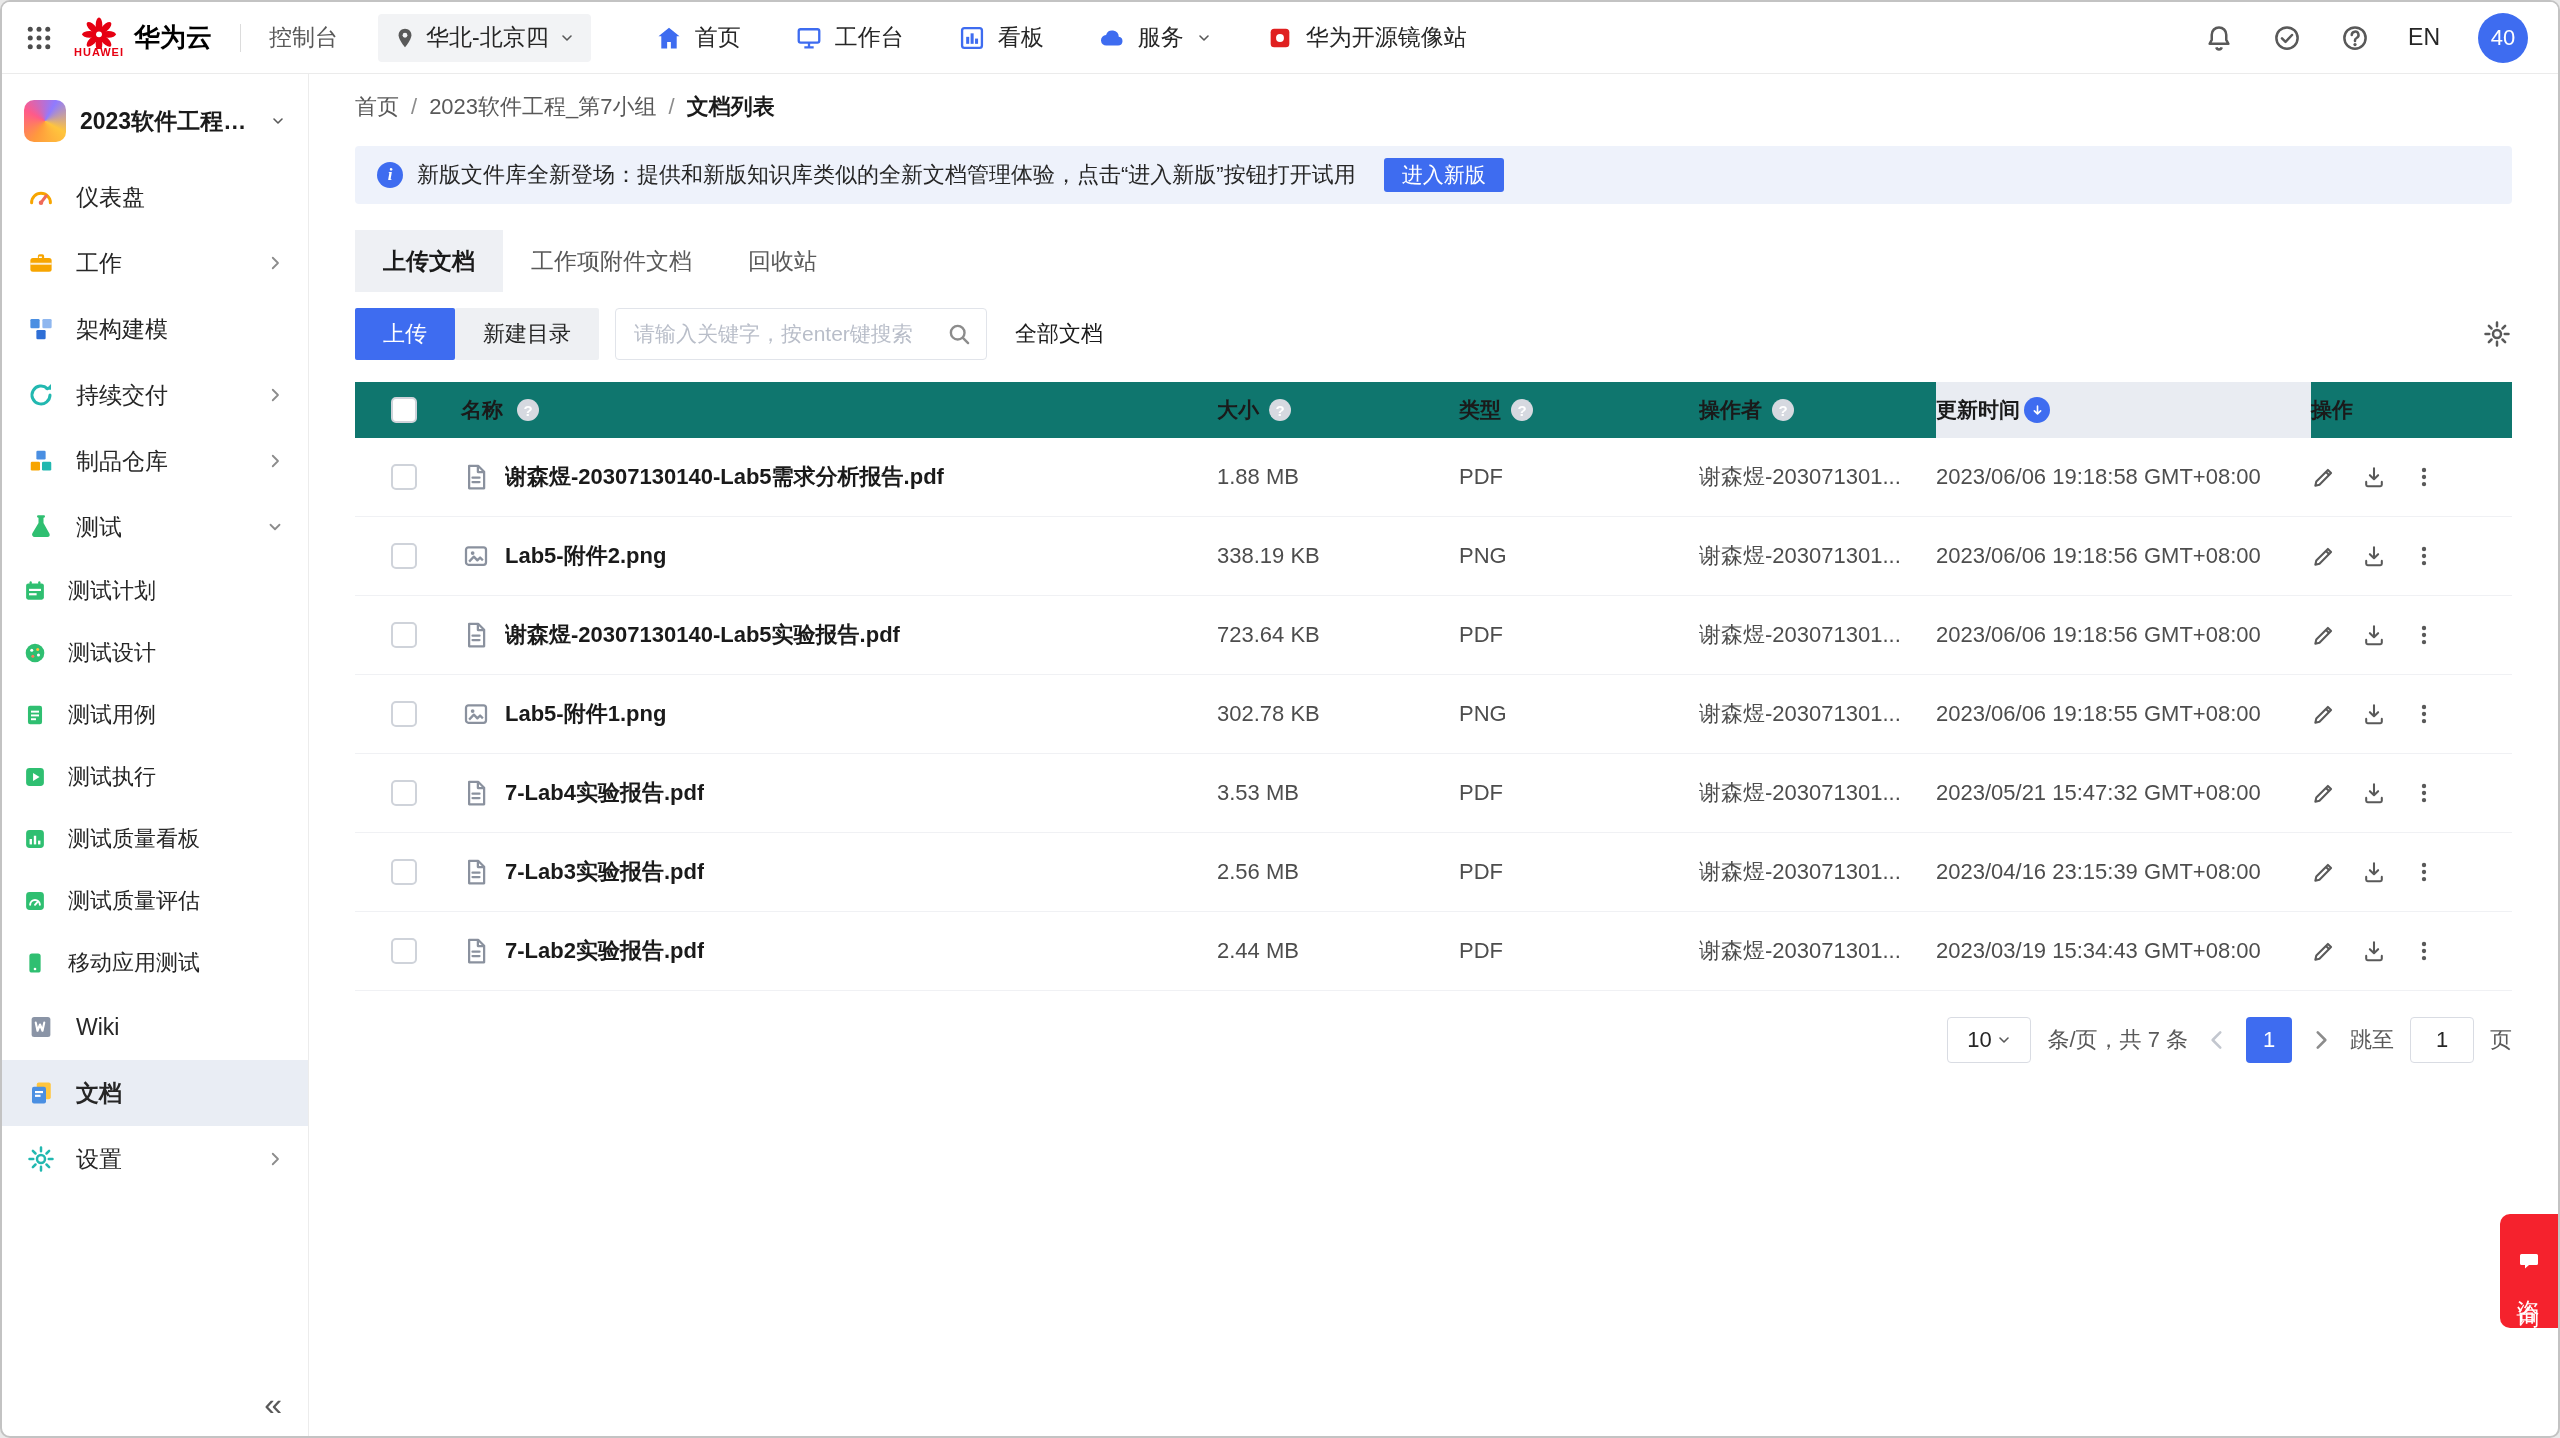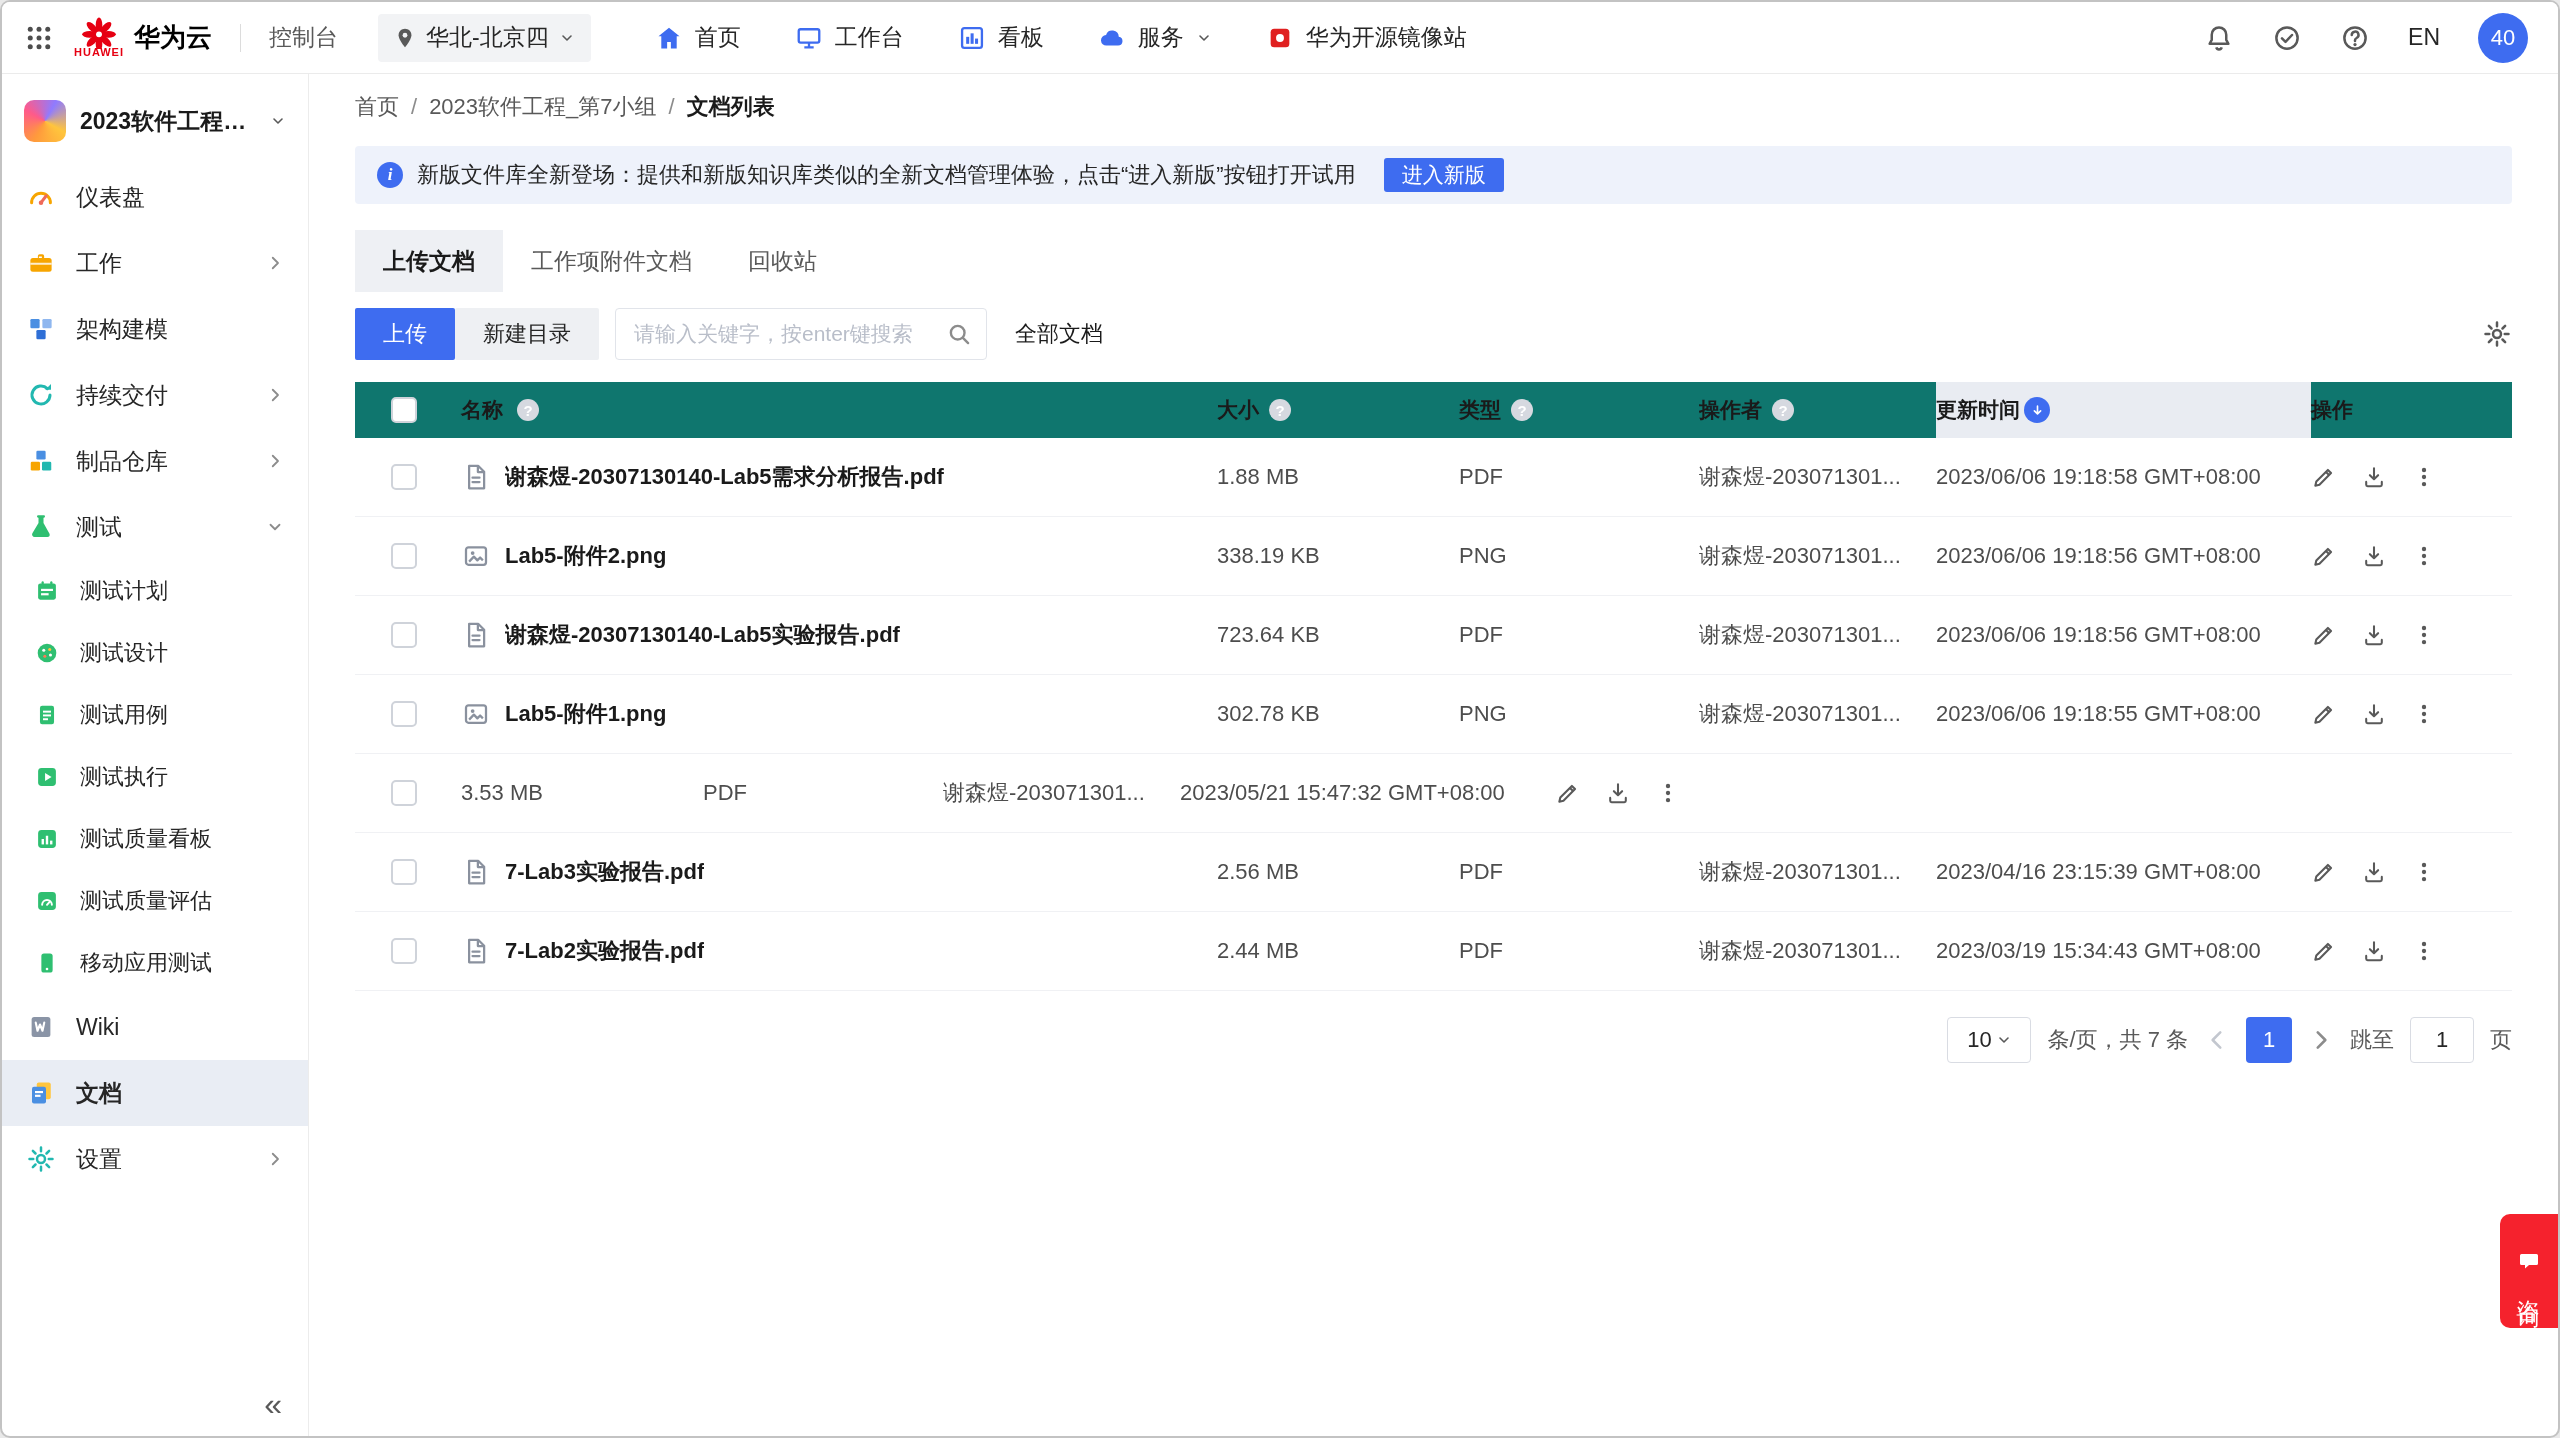--- a/index.html
+++ b/index.html
@@ -55,21 +55,21 @@
   .proj-avatar { width: 42px; height: 42px; border-radius: 10px; flex: none;
                  background: conic-gradient(from 210deg, #ff9a3c, #ff5a8a, #8f7bff, #ffc53d, #ff9a3c); }
   .proj-name { flex: 1; font-size: 23px; font-weight: 700; color: #1a1a1a;
                white-space: nowrap; overflow: hidden; text-overflow: ellipsis; }
   .menu { margin-top: 6px; }
   .mi { height: 66px; display: flex; align-items: center; gap: 20px; padding: 0 24px;
         font-size: 23px; color: #262626; cursor: pointer; }
   .mi .ic { width: 30px; height: 30px; flex: 0 0 30px; }
   .mi .chev { margin-left: auto; width: 18px; height: 18px; color: #8c8c8c; }
   .mi.active { background: #e9edf4; font-weight: 700; }
-  .mi.sub { height: 62px; padding-left: 32px; font-size: 22px; }
+  .mi.sub { height: 62px; padding-left: 20px; font-size: 22px; }
   .mi.sub .ic { width: 26px; height: 26px; flex: 0 0 26px; }
   .collapse { position: absolute; right: 26px; bottom: 16px; font-size: 32px; color: #595959; cursor: pointer; line-height: 1; }
 
   
   .main { flex: 1; min-width: 0; padding: 14px 46px 0; overflow: hidden; }
   .crumbs { display: flex; align-items: center; gap: 12px; font-size: 22px; color: #8c8c8c; margin: 4px 0 24px; }
   .crumb-link { color: #595959; cursor: pointer; }
   .crumb-cur { color: #1a1a1a; font-weight: 700; }
   .banner { height: 58px; background: #eef2fb; border-radius: 4px; display: flex; align-items: center;
             gap: 14px; padding: 0 22px; font-size: 22px; color: #262626; margin-bottom: 26px; }
@@ -835,20 +835,28 @@
                   <use href="#i-more"></use>
                 </svg>
               </span>
           </div>
         </div>
 
         <div class="tr row">
           <div class="col-check">
               <span class="cb"></span>
             </div>
+          <div class="col-name">
+            <span class="icon file-ic">
+                <svg class="sv">
+                  <use href="#i-filedoc"></use>
+                </svg>
+              </span>
+            <span class="fname">7-Lab4实验报告.pdf</span>
+          </div>
           <div class="col-size">3.53 MB</div>
           <div class="col-type">PDF</div>
           <div class="col-owner">谢森煜-203071301...</div>
           <div class="col-updated">2023/05/21 15:47:32 GMT+08:00</div>
           <div class="col-actions">
             <span class="icon act">
                 <svg class="sv">
                   <use href="#i-edit"></use>
                 </svg>
               </span>

